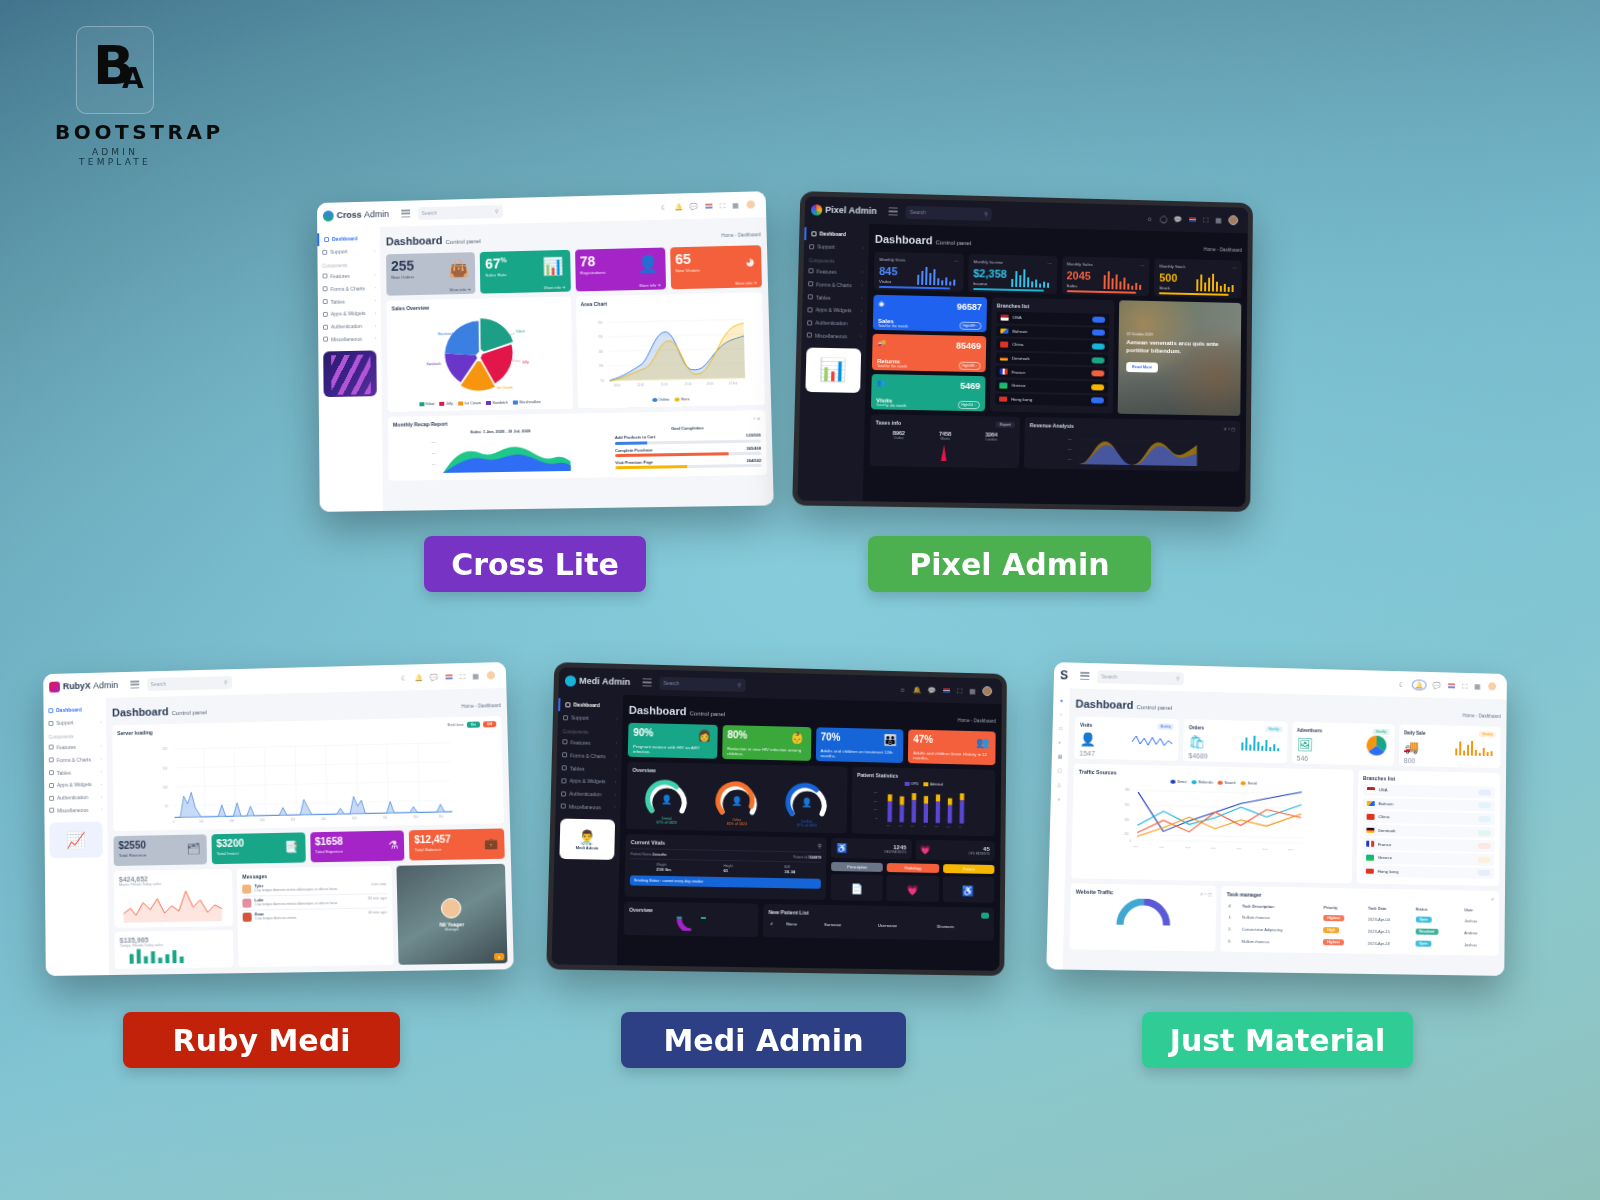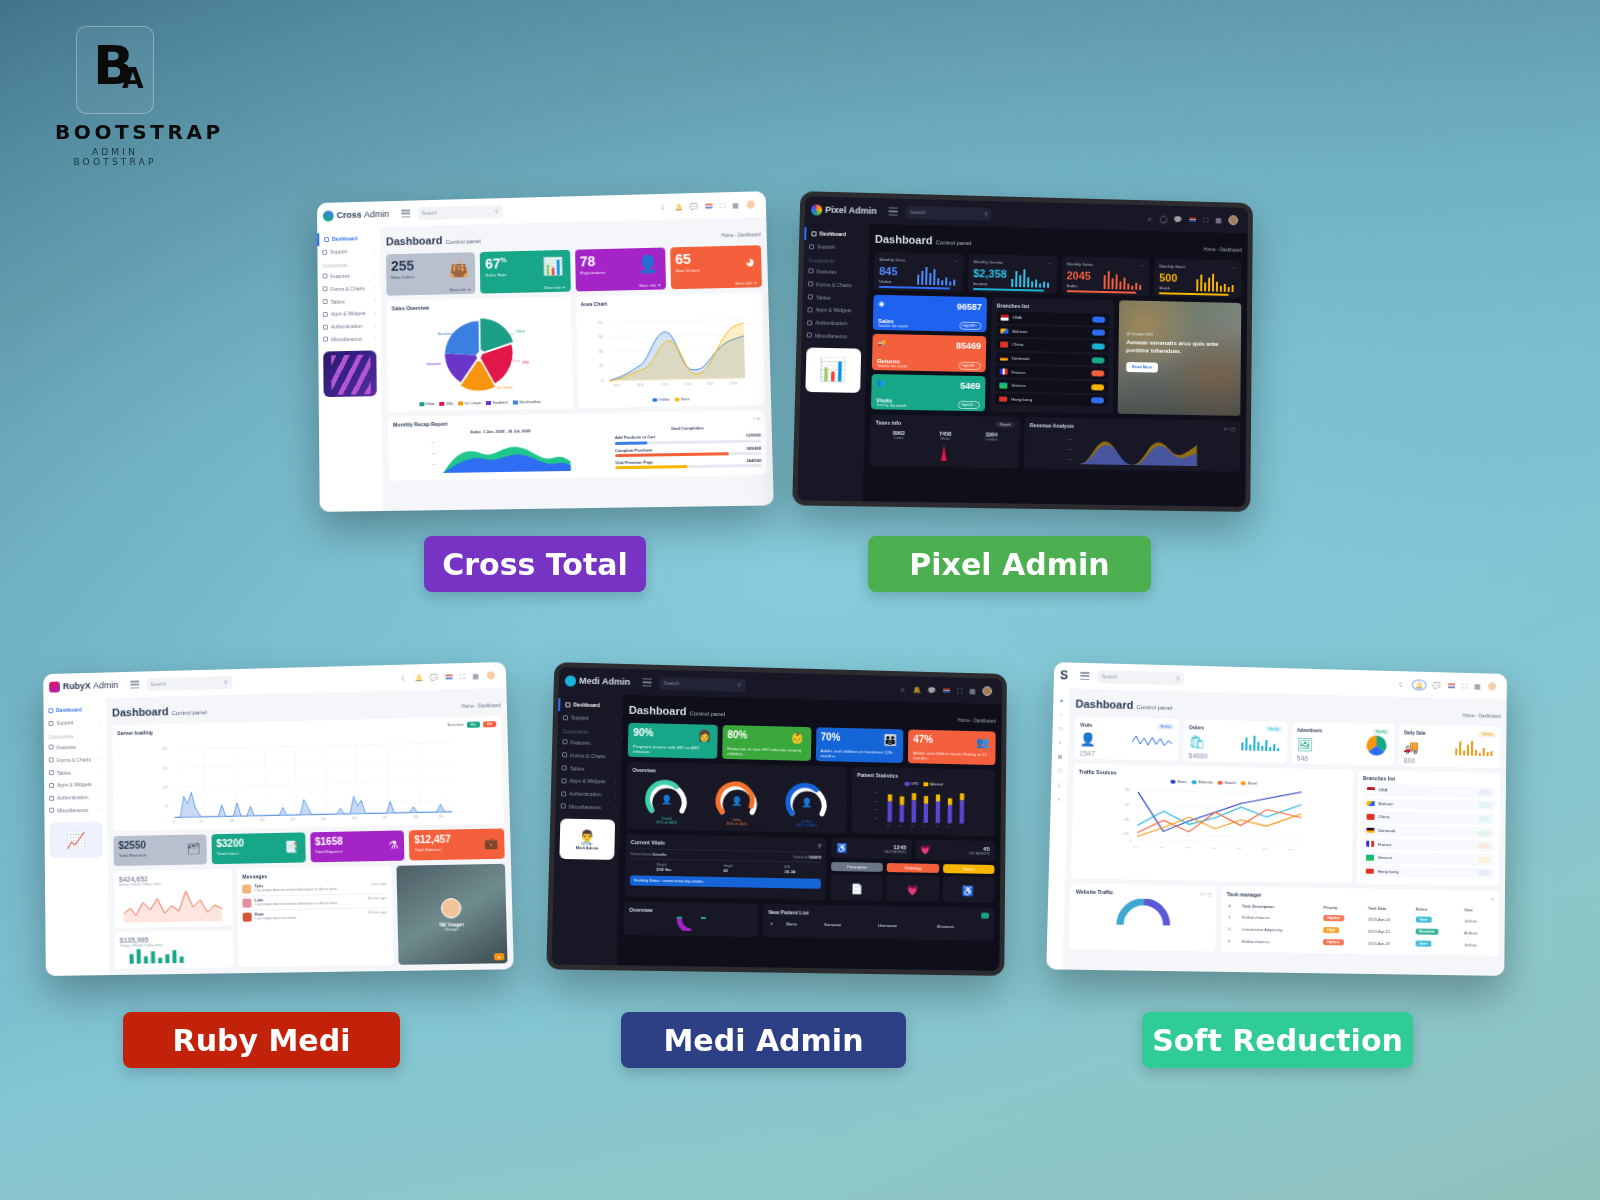--- a/index.html
+++ b/index.html
@@ -114,21 +114,21 @@
 </head>
 <body>
 
 <div class="page-header">
   <div class="logo-wrap">
     <div class="logo-box">
       <div class="logo-b">B</div>
       <div class="logo-a">A</div>
     </div>
     <div class="logo-t1">BOOTSTRAP</div>
-    <div class="logo-t2">ADMIN BOOTSTRAP</div>
+    <div class="logo-t2">ADMIN TEMPLATE</div>
   </div>
 </div>
 
 <div class="shot tilt-a" style="left:316px; top:196px; width:452px; height:312px;">
   <div class="topbar" style="background:#fff;color:#2b3a55;">
     <div class="brand">
       <span class="bm" style="background:conic-gradient(from 200deg,#18a688,#3b7fe0,#18a688);"></span>
       <span class="bn"><span>Cross</span>
         <i>Admin</i></span>
     </div>
@@ -675,21 +675,21 @@
             <path d="M14,36 C28,36 32,10 44,10 C56,10 60,36 74,36 C88,36 92,10 104,10 C116,10 120,30 134,22 C142,17 146,14 148,12 L148,36 Z" fill="#f7b600" fill-opacity=".55"></path>
             <path d="M14,36 C28,36 34,14 46,14 C58,14 62,36 76,36 C90,36 94,14 106,14 C118,14 122,32 136,26 L148,22 L148,36 Z" fill="#2f4fcf" fill-opacity=".75"></path>
           </svg>
         </div>
       </div>
     </div>
   </div>
 </div>
 
 <div class="pill" style="left:424px; top:536px; width:222px; background:#7733c4;">
-  <span>Cross Total</span>
+  <span>Cross Lite</span>
   </div>
 <div class="pill" style="left:868px; top:536px; width:283px; background:#4caf50;">
   <span>Pixel Admin</span>
   </div>
 
 <div class="shot tilt-a" style="left:42px; top:667px; width:466px; height:305px;">
   <div class="topbar" style="background:#fff;color:#2b3a55;">
     <div class="brand">
       <span class="bm" style="background:linear-gradient(135deg,#e3164a,#a424c7);border-radius:3px;"></span>
       <span class="bn"><span>RubyX</span>
@@ -1441,14 +1441,14 @@
   </div>
 </div>
 
 <div class="pill" style="left:123px; top:1012px; width:277px; background:#c22209;">
   <span>Ruby Medi</span>
   </div>
 <div class="pill" style="left:621px; top:1012px; width:285px; background:#2d3f85;">
   <span>Medi Admin</span>
   </div>
 <div class="pill" style="left:1142px; top:1012px; width:271px; background:#2fcc95;">
-  <span>Soft Reduction</span>
+  <span>Just Material</span>
   </div>
 
 </body></html>

